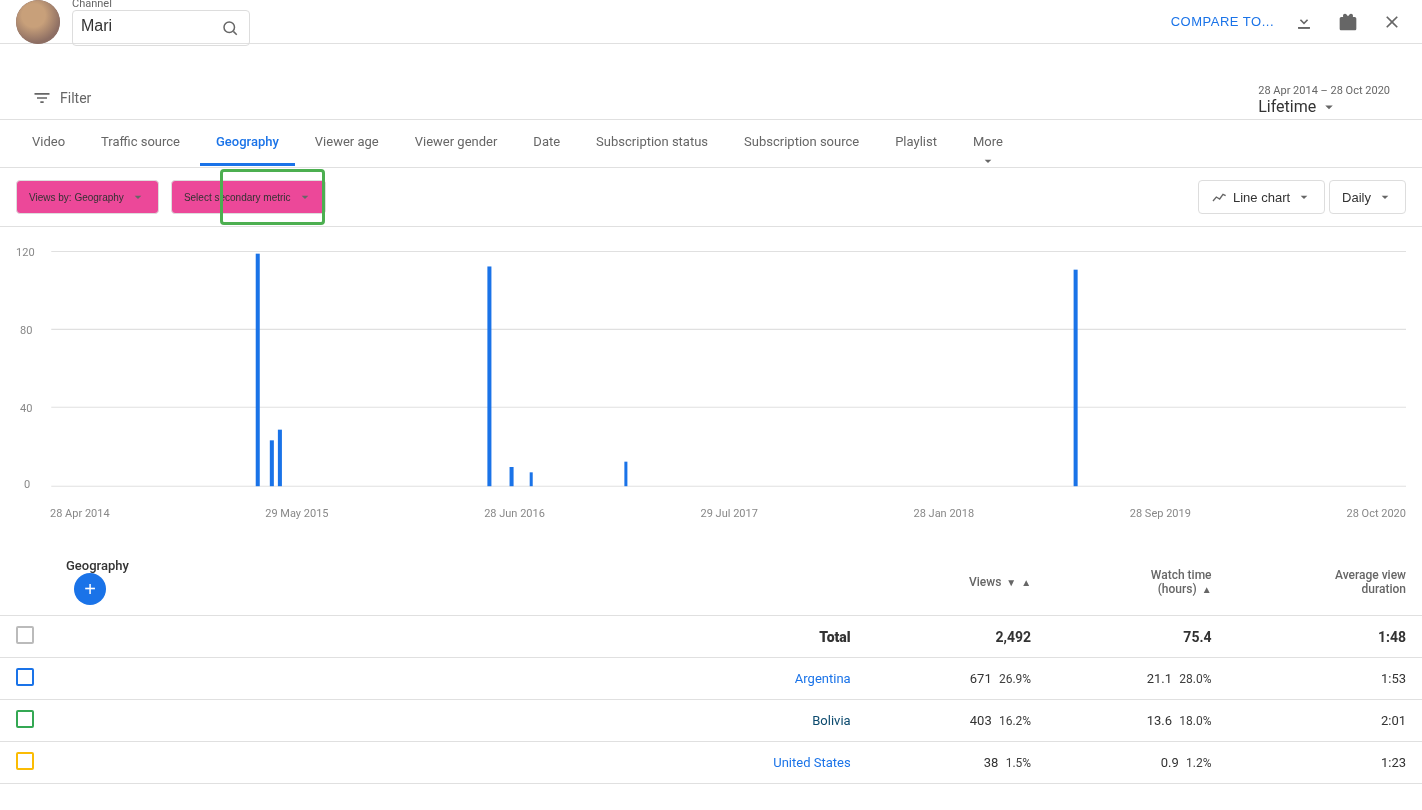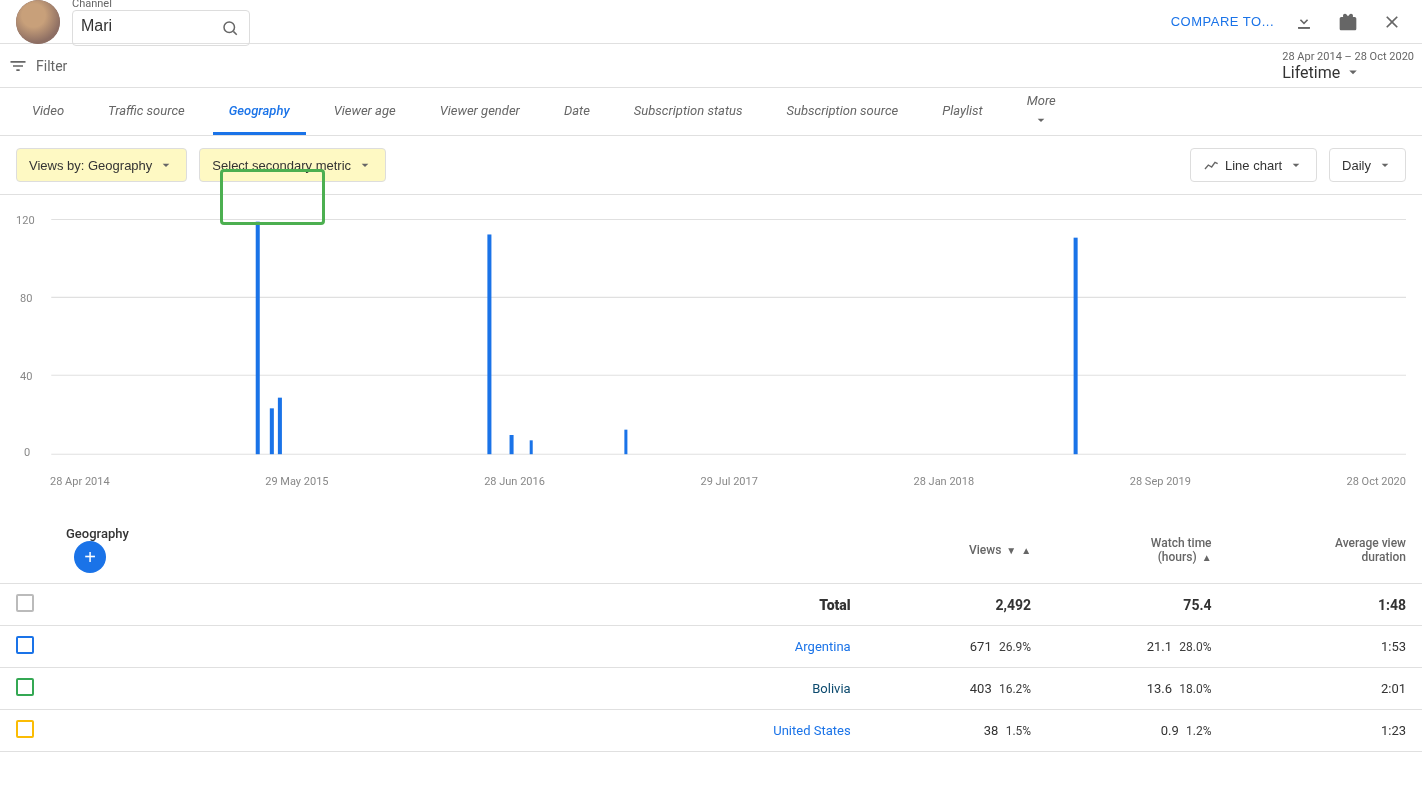--- a/index.html
+++ b/index.html
@@ -38,56 +38,56 @@
       color: #1a73e8; font-size: 13px; font-weight: 500;
       background: none; border: none; cursor: pointer; letter-spacing: 0.5px;
     }
     .icon-btn {
       background: none; border: none; cursor: pointer; color: #666;
       padding: 4px; display: flex; align-items: center;
     }
 
     
     .filter-bar {
-      display: flex; align-items: center; justify-content: space-between;
-      padding: 8px 8px; border-bottom: 1px solid #e0e0e0; height: 44px;
+      display: flex; justify-content: space-between;
+      padding: 8px 32px; border-bottom: 1px solid #e0e0e0; height: 44px; margin-top: 32px;
     }
     .filter-left { display: flex; align-items: center; gap: 8px; color: #666; font-size: 14px; cursor: pointer; }
     .date-range-section { text-align: right; }
     .date-range-label { font-size: 11px; color: #666; }
     .date-range-select {
       display: flex; align-items: center; gap: 4px; cursor: pointer;
     }
     .date-range-text { font-size: 16px; color: #333; font-weight: 400; }
 
     
     .nav-tabs {
-      display: flex; align-items: center;
+      display: flex; align-items: flex-start;
       padding: 0 16px; border-bottom: 1px solid #e0e0e0;
-      height: 48px; gap: 12px; font-style: italic;
+      height: 48px; gap: 4px;
     }
     .nav-tab {
       padding: 14px 16px; font-size: 13px; color: #666; cursor: pointer;
       border-bottom: 3px solid transparent; white-space: nowrap;
       text-decoration: none; display: flex; align-items: center; gap: 4px;
     }
     .nav-tab.active { color: #1a73e8; border-bottom: 3px solid #1a73e8; font-weight: 500; }
     .nav-tab-more { display: flex; align-items: center; gap: 4px; flex-direction: column; }
 
     
     .toolbar {
       display: flex; align-items: center; justify-content: space-between;
       padding: 12px 16px; border-bottom: 1px solid #e0e0e0;
     }
     .toolbar-left { display: flex; align-items: center; gap: 12px; }
-    .toolbar-right { display: flex; align-items: center; gap: 12px; }
+    .toolbar-right { display: flex; align-items: center; gap: 4px; }
     .dropdown-btn {
       display: flex; align-items: center; gap: 6px; padding: 8px 12px;
-      border: 1px solid #ddd; border-radius: 4px; background: #fef9c3;
-      cursor: pointer; font-size: 13px; color: #333;
+      border: 1px solid #ddd; border-radius: 4px; background: #ec4899;
+      cursor: pointer; font-size: 10px; color: #333;
     }
     .chart-type-btn {
       display: flex; align-items: center; gap: 6px; padding: 8px 12px;
       border: 1px solid #ddd; border-radius: 4px; background: #fff;
       cursor: pointer; font-size: 13px; color: #333;
     }
 
     
     .chart-area {
       padding: 16px 16px 8px 16px;

